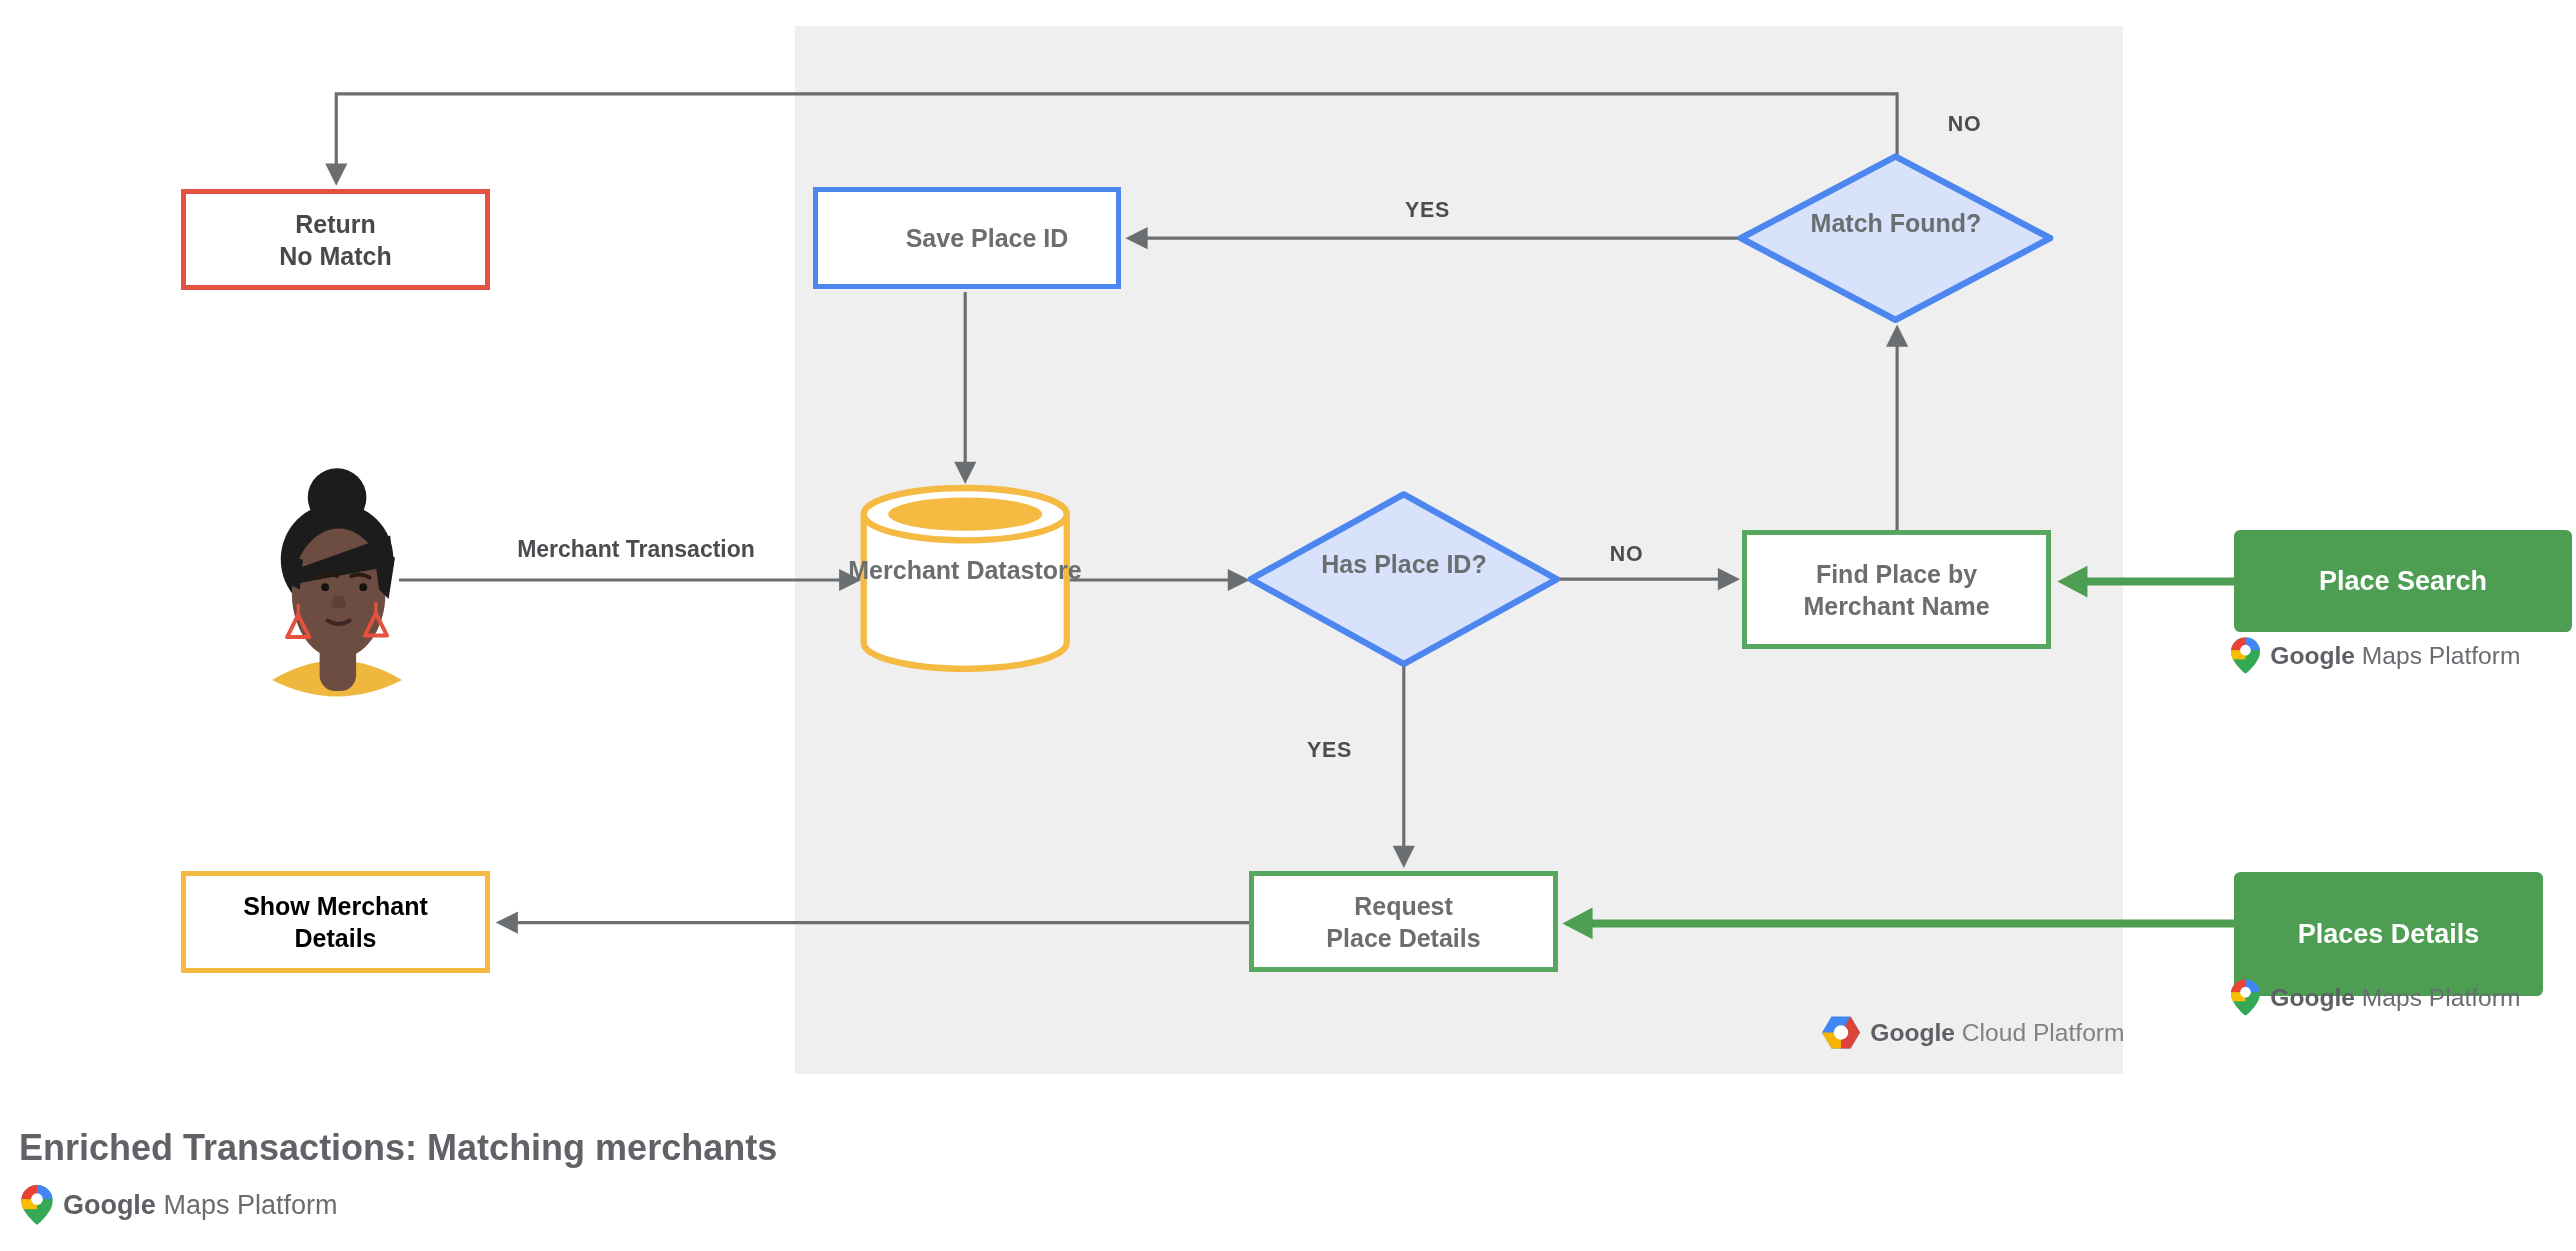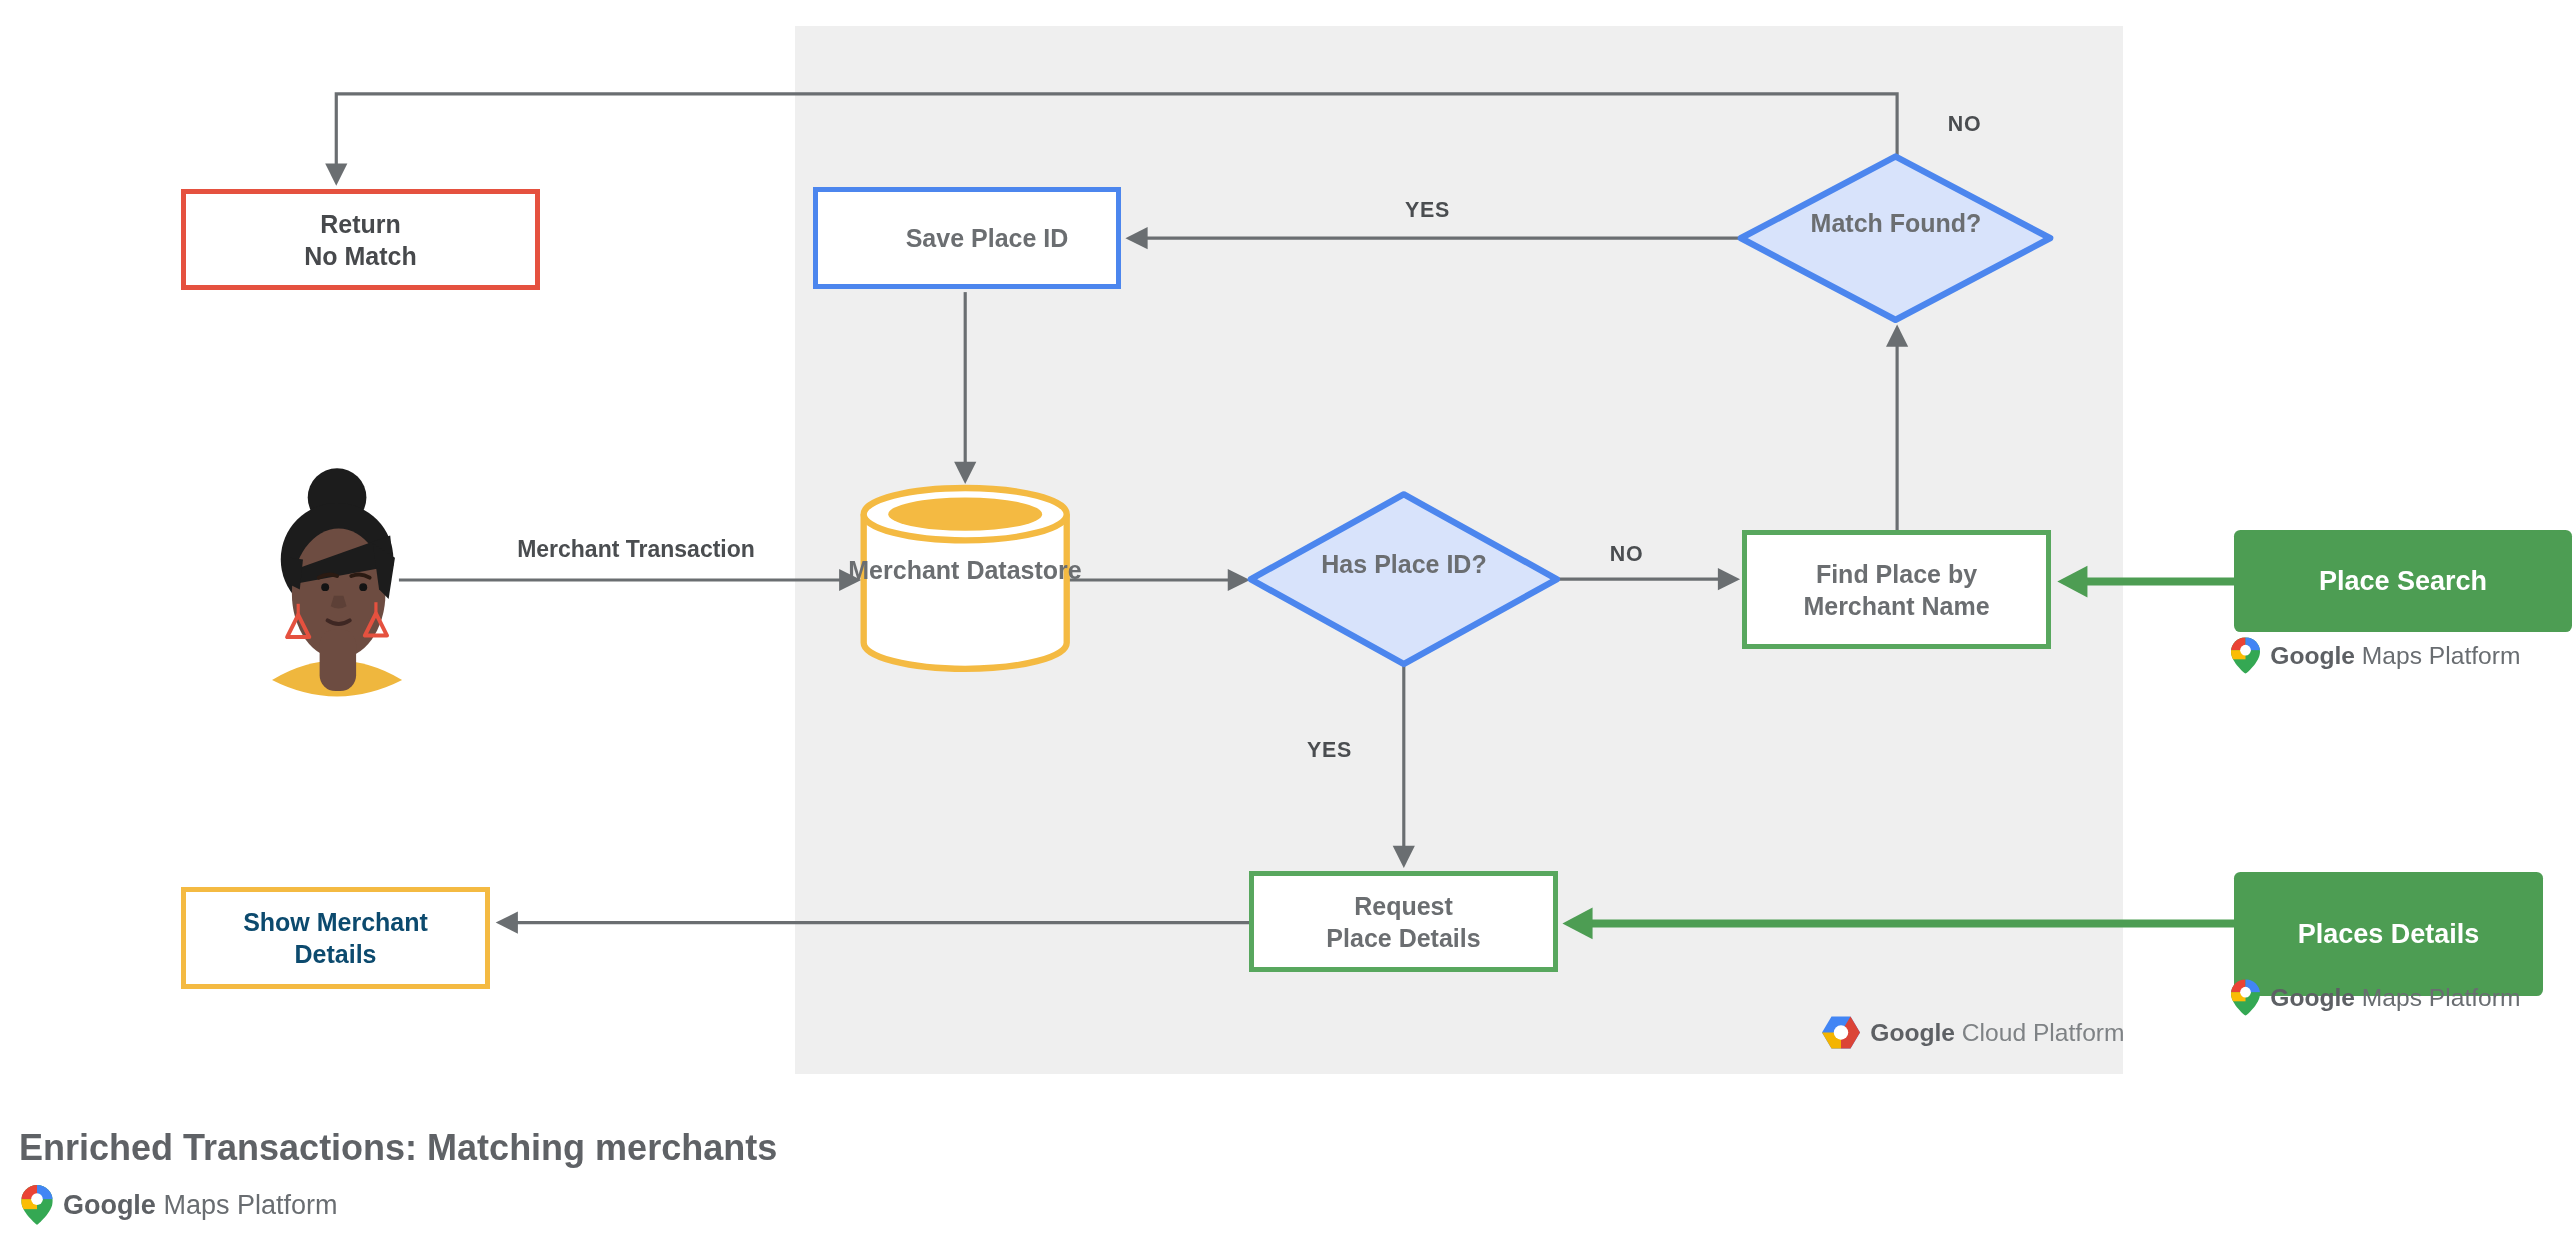--- a/index.html
+++ b/index.html
@@ -11,21 +11,21 @@
   svg.overlay{position:absolute;left:0;top:0;width:2576px;height:1252px;}
   .node{
     position:absolute;box-sizing:border-box;background:#ffffff;
     display:flex;flex-direction:column;align-items:center;justify-content:center;
     text-align:center;font-weight:700;font-size:25px;line-height:32px;color:#6B6E71;
   }
   .node span{display:block;}
   .b-red{border:5.6px solid #E5513F;color:#47494C;}
   .b-blue{border:5.6px solid #4C86EE;}
   .b-green{border:5.6px solid #58A75E;}
-  .b-yellow{border:5.6px solid #F4BA42;color:#0c4a6e;margin-top:16px;}
+  .b-yellow{border:5.6px solid #F4BA42;color:#000000;}
   .pill{
     position:absolute;box-sizing:border-box;background:#4D9D53;border-radius:6.3px;
     display:flex;align-items:center;justify-content:center;text-align:center;
     color:#ffffff;font-weight:700;font-size:27px;
   }
   .floatLabel{
     position:absolute;text-align:center;font-weight:700;color:#6B6E71;
     font-size:25px;line-height:32px;pointer-events:none;
   }
   .edgeLabel{
@@ -110,21 +110,21 @@
       <path d="M73 197 Q 87 206 101 197" stroke="#3E2723" stroke-width="5" fill="none" stroke-linecap="round"></path>
       <line x1="36" y1="176" x2="36" y2="190" stroke="#E5513F" stroke-width="4"></line>
       <polygon points="22,218 50,218 36,190" fill="none" stroke="#E5513F" stroke-width="5" stroke-linejoin="round"></polygon>
       <line x1="134" y1="174" x2="134" y2="188" stroke="#E5513F" stroke-width="4"></line>
       <polygon points="120,216 148,216 134,188" fill="none" stroke="#E5513F" stroke-width="5" stroke-linejoin="round"></polygon>
       <path d="M3 272 Q 85 223 167 272 Q 128 292 85 293 Q 42 292 3 272 Z" fill="#EFB73E"></path>
       <rect x="63" y="208" width="46" height="78" rx="20" fill="#6D4C41"></rect>
     </g>
   </svg>
 
-  <div class="node b-red" style="left:181px;top:189px;width:359px;height:101px;">
+  <div class="node b-red" style="left:181px;top:189px;width:309px;height:101px;">
     <span>Return</span>
     <span>No Match</span>
   </div>
 
   <div class="node b-blue" style="left:813px;top:187px;width:308px;height:102px;padding-left:40px;">
     <span>Save Place ID</span>
   </div>
 
   <div class="node b-green" style="left:1742px;top:530px;width:309px;height:119px;">
     <span>Find Place by</span>

